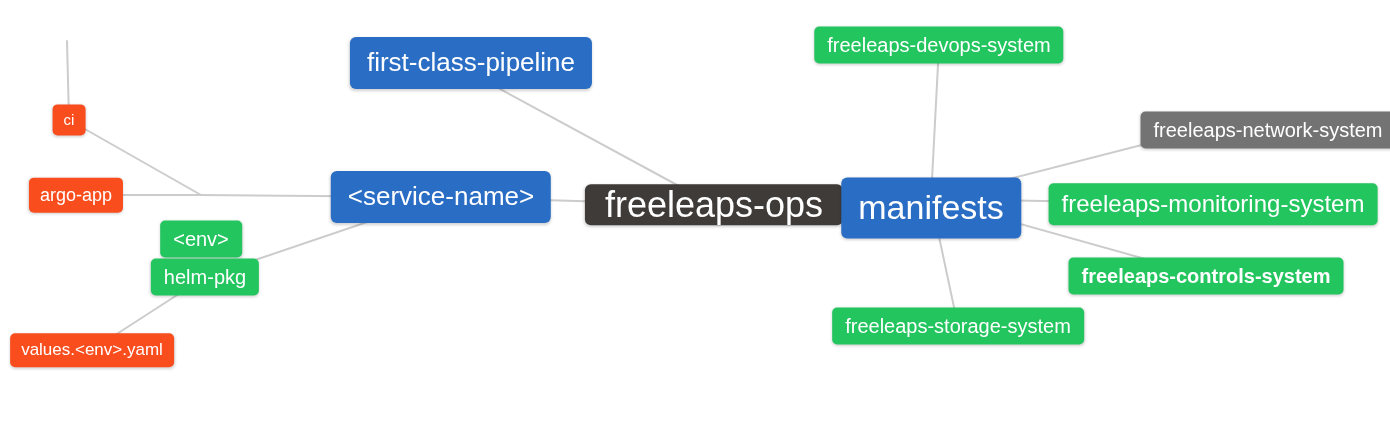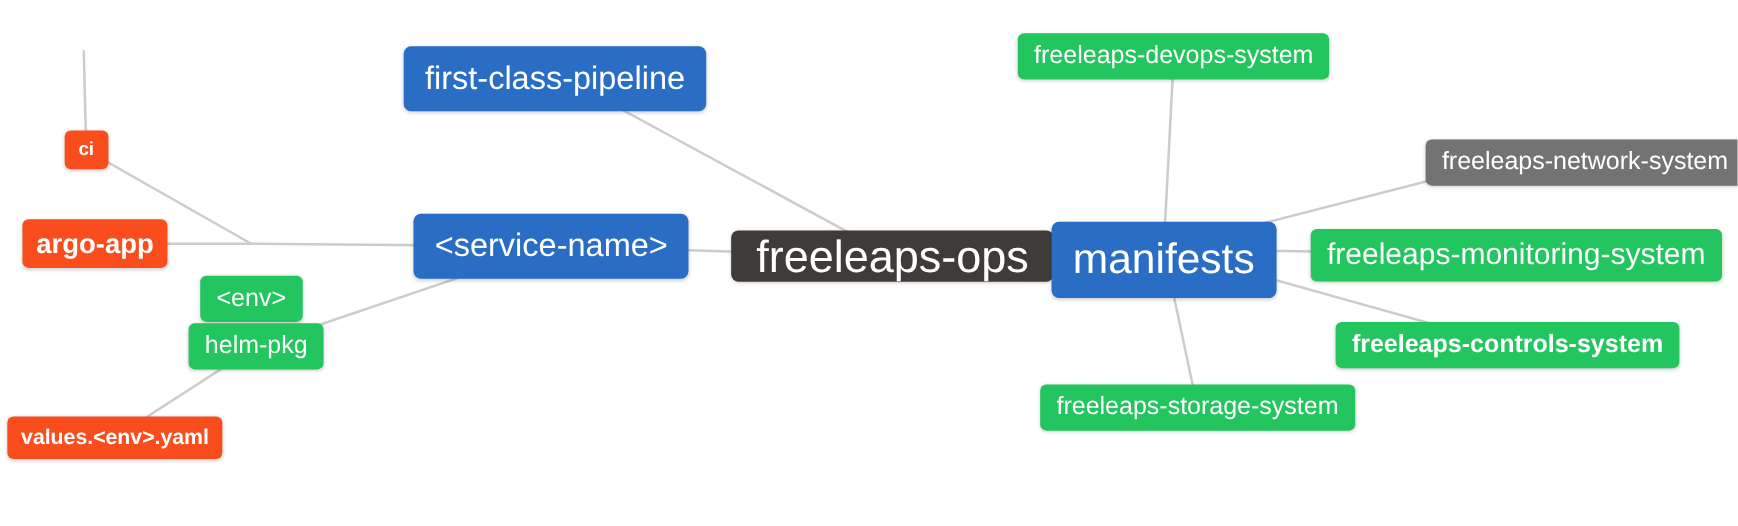--- a/index.html
+++ b/index.html
@@ -40,21 +40,21 @@
     white-space: nowrap;
     text-align: center;
     border-radius: 5px;
     box-shadow: 0 1px 3px rgba(0,0,0,0.18);
     line-height: 1.15;
     cursor: default;
   }
   .lvl-root       { padding: 0 20px; border-radius: 6px; }
   .lvl-primary    { padding: 11px 17px; border-radius: 6px; }
   .lvl-secondary  { padding: 7px 13px;  }
-  .lvl-tertiary   { padding: 7px 11px; font-weight: bold;  }
+  .lvl-tertiary   { padding: 7px 11px;  }
   .lvl-quaternary { padding: 7px 10px;  border-radius: 4px; }
 </style>
 </head>
 <body>
 
 <div class="canvas">
   <svg id="edges" xmlns="http://www.w3.org/2000/svg">
       <line x1="714" y1="205" x2="452" y2="63" stroke="#cccccc" stroke-width="2" stroke-linecap="round"></line>
       <line x1="714" y1="205" x2="441" y2="197" stroke="#cccccc" stroke-width="2" stroke-linecap="round"></line>
       <line x1="714" y1="205" x2="931" y2="199" stroke="#cccccc" stroke-width="2" stroke-linecap="round"></line>
@@ -65,27 +65,27 @@
       <line x1="69" y1="120" x2="67" y2="41" stroke="#cccccc" stroke-width="2" stroke-linecap="round"></line>
       <line x1="205" y1="277" x2="92" y2="350" stroke="#cccccc" stroke-width="2" stroke-linecap="round"></line>
       <line x1="931" y1="199" x2="939" y2="45" stroke="#cccccc" stroke-width="2" stroke-linecap="round"></line>
       <line x1="931" y1="199" x2="1200" y2="130" stroke="#cccccc" stroke-width="2" stroke-linecap="round"></line>
       <line x1="931" y1="199" x2="1213" y2="204" stroke="#cccccc" stroke-width="2" stroke-linecap="round"></line>
       <line x1="931" y1="199" x2="1206" y2="276" stroke="#cccccc" stroke-width="2" stroke-linecap="round"></line>
       <line x1="931" y1="199" x2="958" y2="326" stroke="#cccccc" stroke-width="2" stroke-linecap="round"></line>
     </svg>
   <div id="nodes">
       <div class="node lvl-root" style="left: 714px; top: 205px; font-size: 36px; background: rgb(63, 59, 57);">freeleaps-ops</div>
-      <div class="node lvl-primary" style="left: 444px; top: 63px; font-size: 26px; background: rgb(42, 109, 196);">first-class-pipeline</div>
+      <div class="node lvl-primary" style="left: 471px; top: 63px; font-size: 26px; background: rgb(42, 109, 196);">first-class-pipeline</div>
       <div class="node lvl-primary" style="left: 441px; top: 197px; font-size: 26px; background: rgb(42, 109, 196);">&lt;service-name&gt;</div>
       <div class="node lvl-primary" style="left: 931px; top: 208px; font-size: 34px; background: rgb(42, 109, 196);">manifests</div>
       <div class="node lvl-secondary" style="left: 201px; top: 195px; font-size: 20px; background: rgb(34, 197, 94); margin-top: 44px;">&lt;env&gt;</div>
       <div class="node lvl-secondary" style="left: 205px; top: 277px; font-size: 20px; background: rgb(34, 197, 94);">helm-pkg</div>
       <div class="node lvl-tertiary" style="left: 69px; top: 120px; font-size: 15px; background: rgb(249, 77, 30);">ci</div>
-      <div class="node lvl-tertiary" style="left: 76px; top: 195px; font-size: 22px; background: rgb(249, 77, 30);">argo-app</div>
+      <div class="node lvl-tertiary" style="left: 76px; top: 195px; font-size: 18px; background: rgb(249, 77, 30);">argo-app</div>
       <div class="node lvl-tertiary" style="left: 92px; top: 350px; font-size: 17px; background: rgb(249, 77, 30);">values.&lt;env&gt;.yaml</div>
       <div class="node lvl-secondary" style="left: 939px; top: 45px; font-size: 20px; background: rgb(34, 197, 94);">freeleaps-devops-system</div>
       <div class="node lvl-secondary" style="left: 1268px; top: 130px; font-size: 20px; background: #737373;">freeleaps-network-system</div>
       <div class="node lvl-secondary" style="left: 1213px; top: 204px; font-size: 24px; background: rgb(34, 197, 94);">freeleaps-monitoring-system</div>
       <div class="node lvl-secondary" style="left: 1206px; top: 276px; font-size: 20px; background: rgb(34, 197, 94); font-weight: bold;">freeleaps-controls-system</div>
       <div class="node lvl-secondary" style="left: 958px; top: 326px; font-size: 20px; background: rgb(34, 197, 94);">freeleaps-storage-system</div>
     </div>
 </div>
 
 </body></html>

